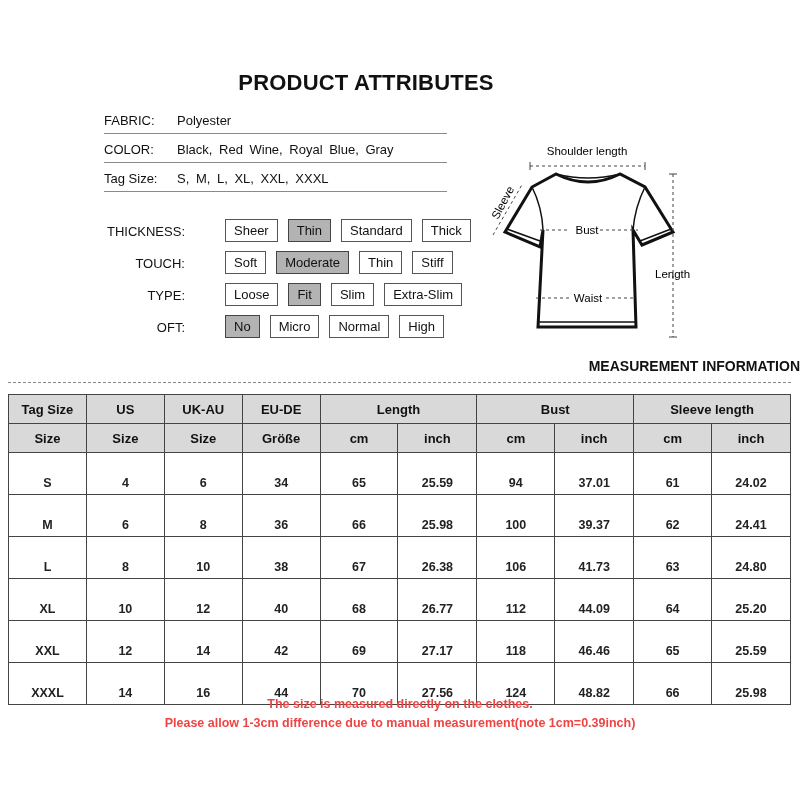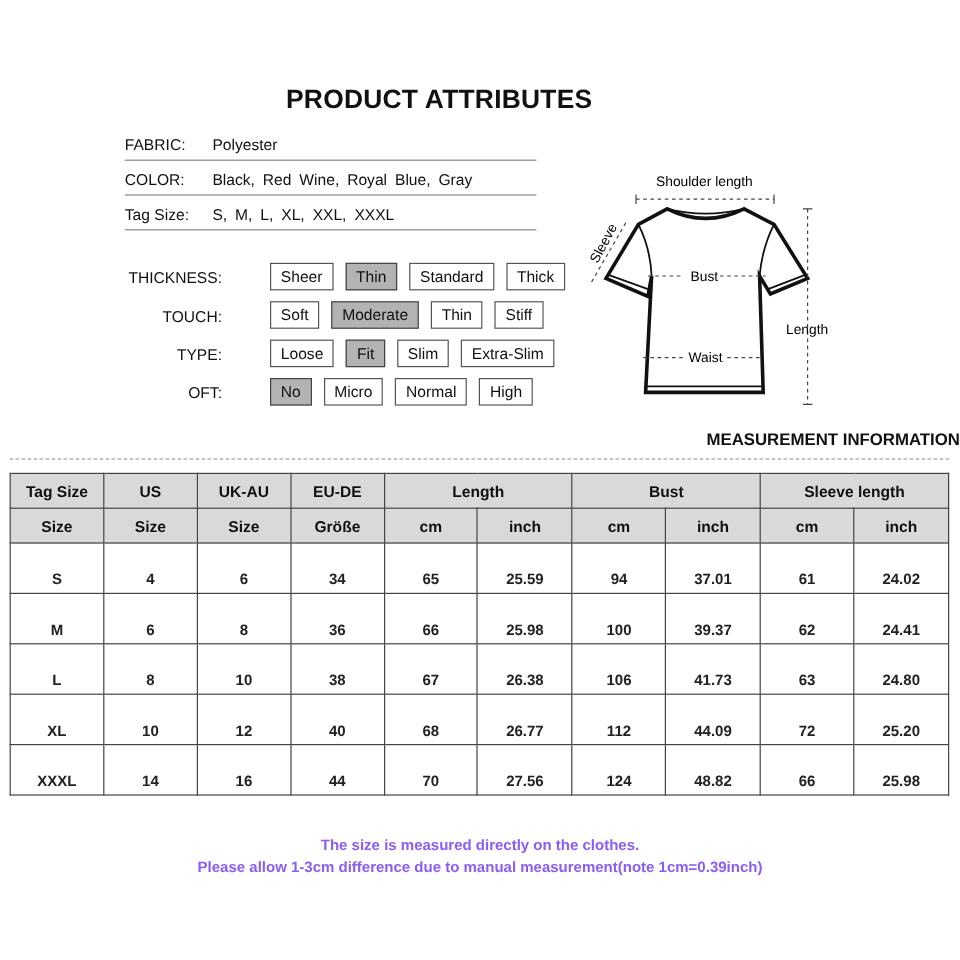--- a/index.html
+++ b/index.html
@@ -19,21 +19,21 @@
          background:#fff; white-space:nowrap; }
   .opt.sel { background:#b3b3b3; border-color:#444; }
   .section-title { left:0; width:800px; top:358px; text-align:right;
                    font-weight:bold; font-size:14px; }
   .dash-line { left:8px; width:783px; top:382px; border-top:1px dashed #888; }
   table.meas { position:absolute; left:8px; top:394px; width:783px;
                border-collapse:collapse; font-size:12.5px; }
   table.meas td { border:1.5px solid #444; text-align:center; padding:0; }
   table.meas tr.h td { background:#d9d9d9; font-weight:bold; height:28px; font-size:13px; }
   table.meas tr.d td { height:37px; vertical-align:bottom; padding-bottom:4px; font-weight:bold; color:#222; }
-  .note { left:0; width:800px; text-align:center; font-size:12.5px; font-weight:bold; color:#8b5cf6; }
+  .note { left:0; width:800px; text-align:center; font-size:12.5px; font-weight:bold; color:#ef4444; }
   .shirt-lbl { font-size:11.5px; color:#222; }
 </style>
 </head>
 <body>
 
 <div class="abs title">PRODUCT ATTRIBUTES</div>
 
 <div class="attr-row" style="top:107px;">
   <span class="lbl">FABRIC:</span>
   <span class="val">Polyester</span>
@@ -195,22 +195,34 @@
   </tr>
   <tr class="d">
     <td>XL</td>
     <td>10</td>
     <td>12</td>
     <td>40</td>
     <td>68</td>
     <td>26.77</td>
     <td>112</td>
     <td>44.09</td>
-    <td>72</td>
+    <td>64</td>
     <td>25.20</td>
+  </tr>
+  <tr class="d">
+    <td>XXL</td>
+    <td>12</td>
+    <td>14</td>
+    <td>42</td>
+    <td>69</td>
+    <td>27.17</td>
+    <td>118</td>
+    <td>46.46</td>
+    <td>65</td>
+    <td>25.59</td>
   </tr>
   <tr class="d">
     <td>XXXL</td>
     <td>14</td>
     <td>16</td>
     <td>44</td>
     <td>70</td>
     <td>27.56</td>
     <td>124</td>
     <td>48.82</td>

